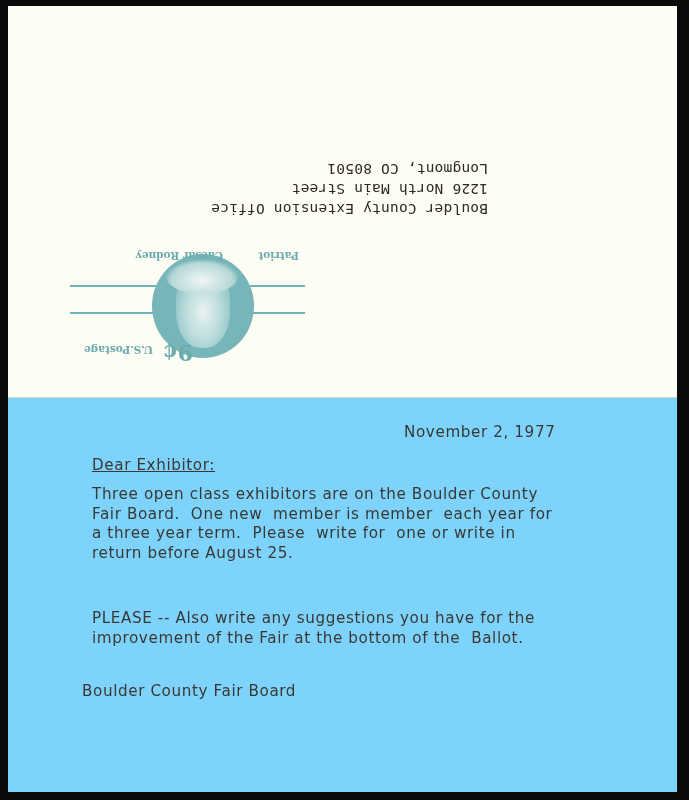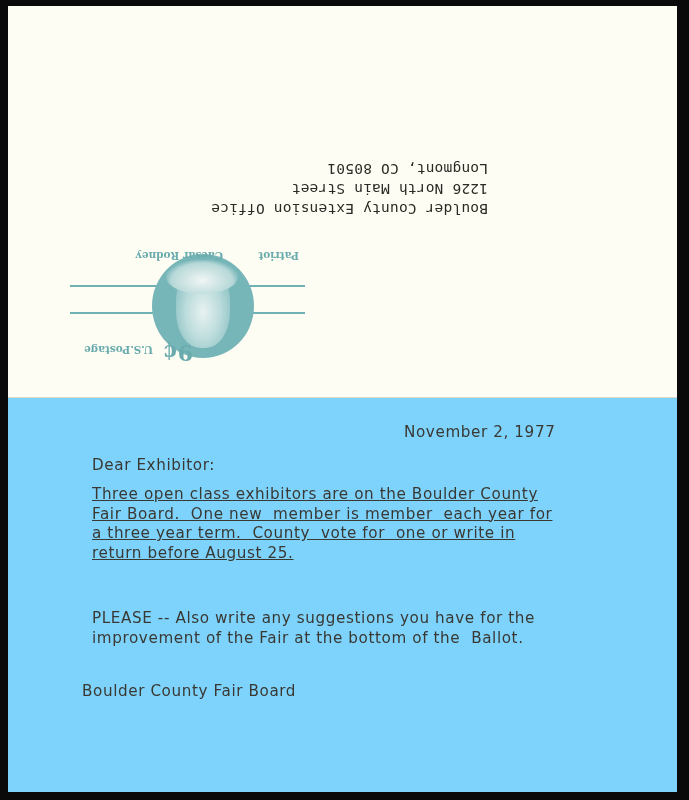--- a/index.html
+++ b/index.html
@@ -140,26 +140,26 @@
     }
     .letter-date {
       position: absolute;
       left: 396px; top: 25px;
       white-space: nowrap;
     }
     .letter-salutation {
       position: absolute;
       left: 84px; top: 58px;
       white-space: nowrap;
+      text-decoration: underline;
     }
     .letter-para1 {
       position: absolute;
       left: 84px; top: 87px;
       line-height: 19.6px;
-      text-decoration: underline;
     }
     .letter-para2 {
       position: absolute;
       left: 84px; top: 210px;
       line-height: 20px;
     }
     .letter-line { display: block; white-space: pre; }
     .letter-signature {
       position: absolute;
       left: 74px; top: 284px;
@@ -195,21 +195,21 @@
 
     <div class="fold-line"></div>
 
     <div class="card-bottom">
       <div class="letter">
         <div class="letter-date">November 2, 1977</div>
         <div class="letter-salutation">Dear Exhibitor:</div>
         <div class="letter-para1">
           <span class="letter-line">Three open class exhibitors are on the Boulder County</span>
           <span class="letter-line">Fair Board.  One new  member is member  each year for</span>
-          <span class="letter-line">a three year term.  County  vote for  one or write in</span>
+          <span class="letter-line">a three year term.  Please  write for  one or write in</span>
           <span class="letter-line">return before August 25.</span>
         </div>
         <div class="letter-para2">
           <span class="letter-line">PLEASE -- Also write any suggestions you have for the</span>
           <span class="letter-line">improvement of the Fair at the bottom of the  Ballot.</span>
         </div>
         <div class="letter-signature">Boulder County Fair Board</div>
       </div>
     </div>
 

